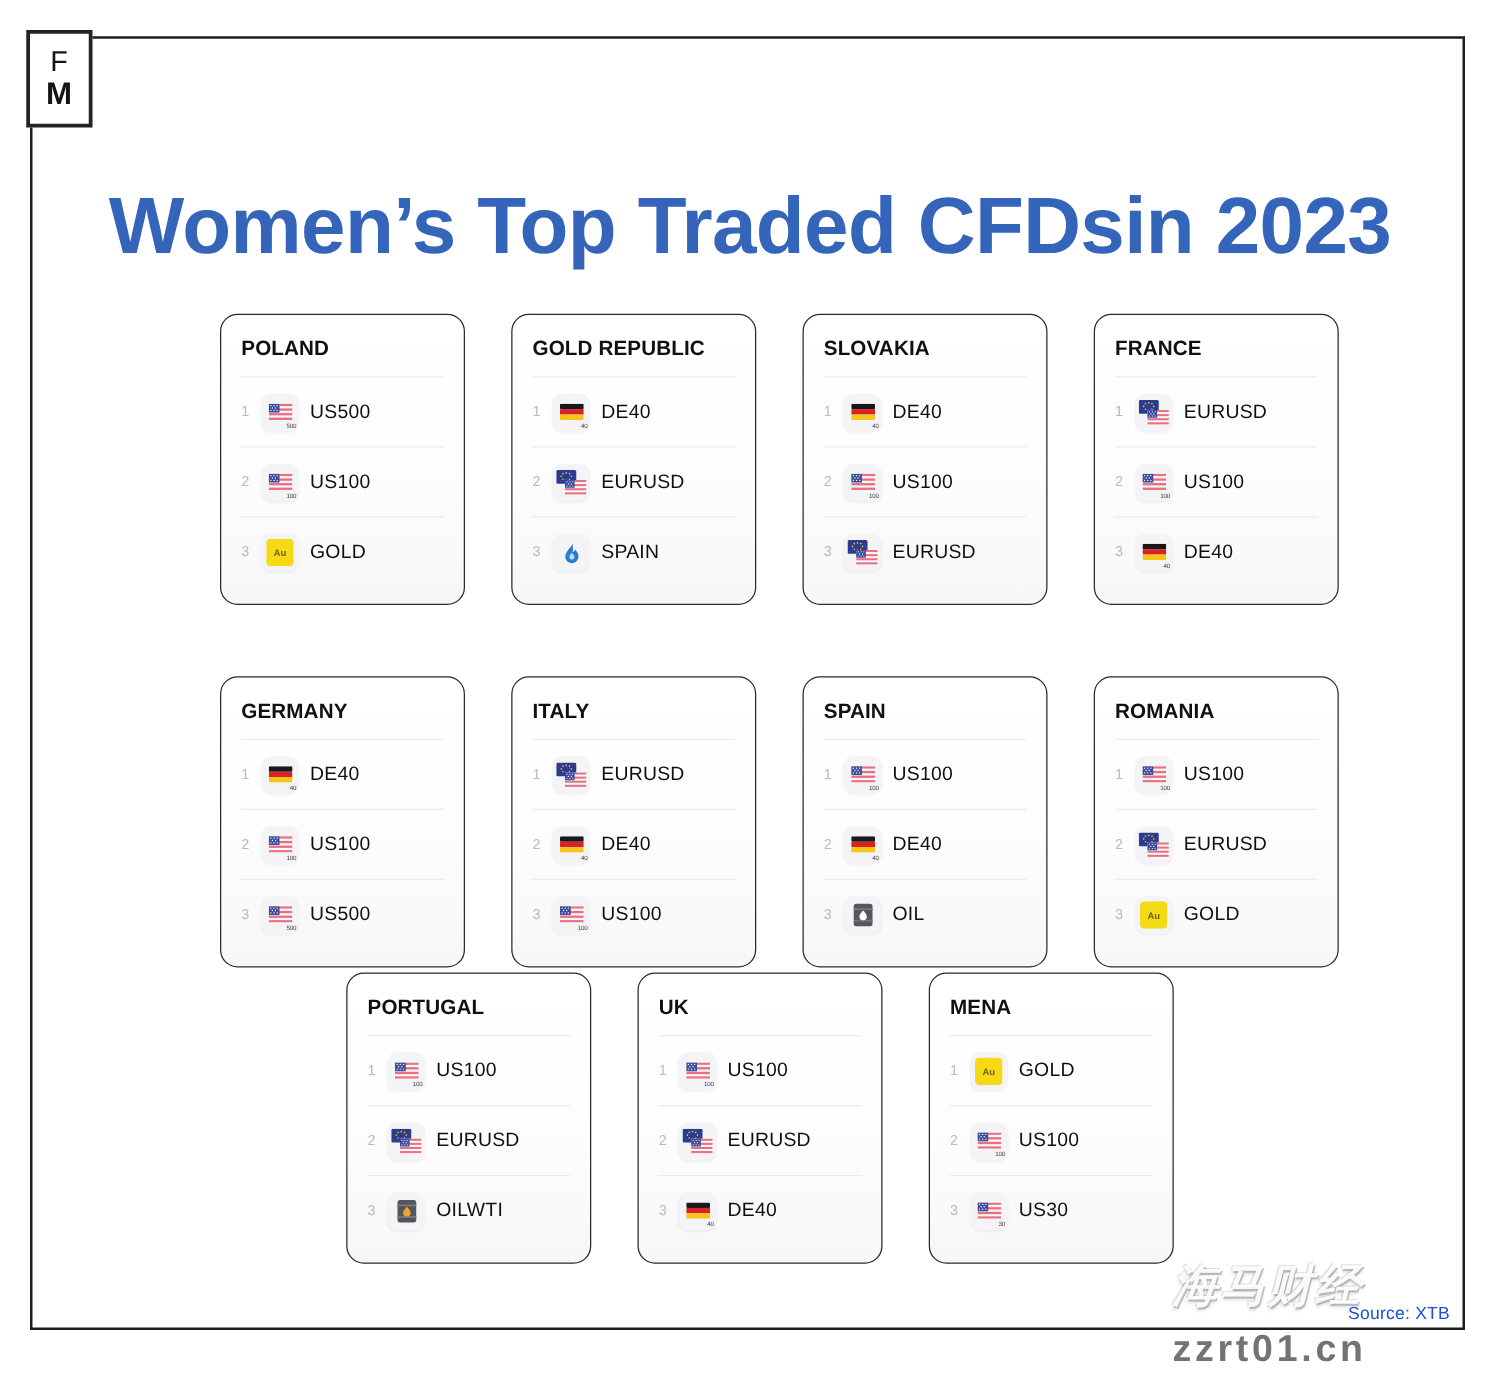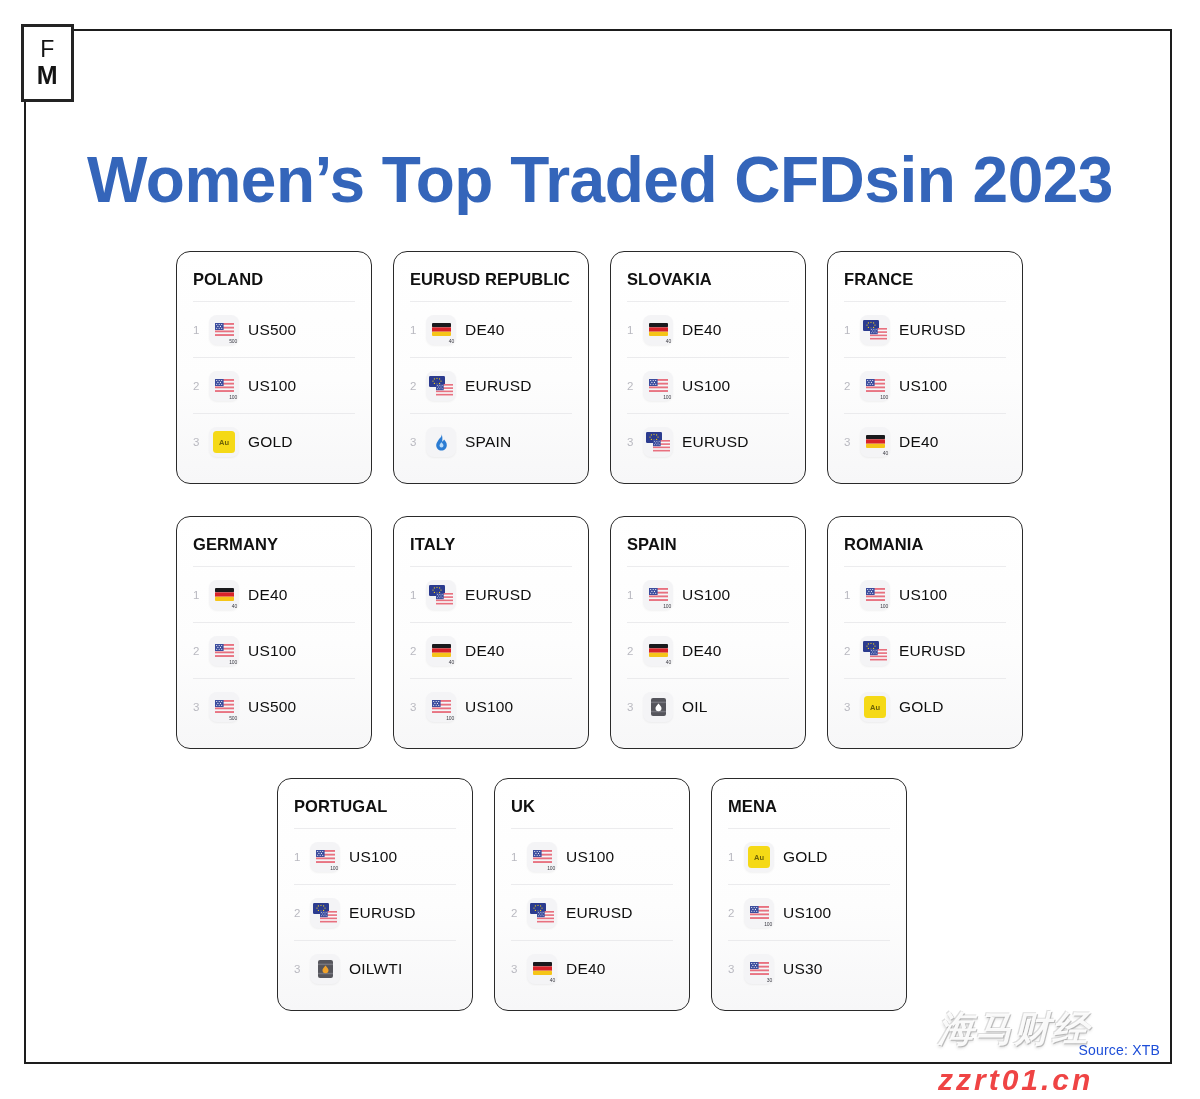--- a/index.html
+++ b/index.html
@@ -68,24 +68,24 @@
     font-weight: 700;
     color: #3465ba;
     letter-spacing: -0.5px;
     white-space: nowrap;
   }
 
   
   .card-row {
     position: absolute;
     display: flex;
-    gap: 0;
+    gap: 16px;
   }
   #row-1 { left: 176px; top: 251px; }
-  #row-2 { left: 176px; top: 516px; }
+  #row-2 { left: 176px; top: 541px; }
   #row-3 { left: 277px; top: 778px; }
 
   .card {
     width: 196px;
     min-height: 232px;
     border: 1.6px solid #2a2a2a;
     border-radius: 14px;
     background: linear-gradient(180deg, #ffffff 0%, #fdfdfd 55%, #f7f7f8 100%);
     box-sizing: border-box;
     padding: 18px 16px 14px 16px;
@@ -186,22 +186,21 @@
     font-style: italic;
     pointer-events: none;
     z-index: 9;
   }
   #watermark-url {
     position: absolute;
     left: 938px;
     top: 1063px;
     font-size: 30px;
     font-weight: 700;
-    font-style: italic;
-    color: #ef4444;
+    color: #737373;
     letter-spacing: 3px;
     white-space: nowrap;
     z-index: 9;
   }
 </style>
 </head>
 <body>
 
 <div id="frame"></div>
 
@@ -276,21 +275,21 @@
             <svg width="22" height="22" viewBox="0 0 22 22">
               <rect width="22" height="22" rx="3.5" fill="#f5d916"></rect>
               <text x="11" y="14.2" font-size="7.5" font-family="Liberation Sans, sans-serif" fill="#6d6208" text-anchor="middle" font-weight="700">Au</text>
             </svg>
           </span>
           <span class="rank-label">GOLD</span>
         </div>
       </div>
     </div>
     <div class="card">
-      <div class="card-title">EURUSD REPUBLIC</div>
+      <div class="card-title">GOLD REPUBLIC</div>
       <div class="rank-list">
         <div class="rank-row">
           <span class="rank-num">1</span>
           <span class="icon-tile">
             <svg width="19" height="13" viewBox="0 0 19 13">
               <rect y="0" width="19" height="4.34" rx="1" fill="#19191c"></rect>
               <rect y="4.34" width="19" height="4.33" fill="#d8232a"></rect>
               <rect y="8.67" width="19" height="4.33" rx="1" fill="#f5c518"></rect>
             </svg>
             <span class="sub-num">40</span>

